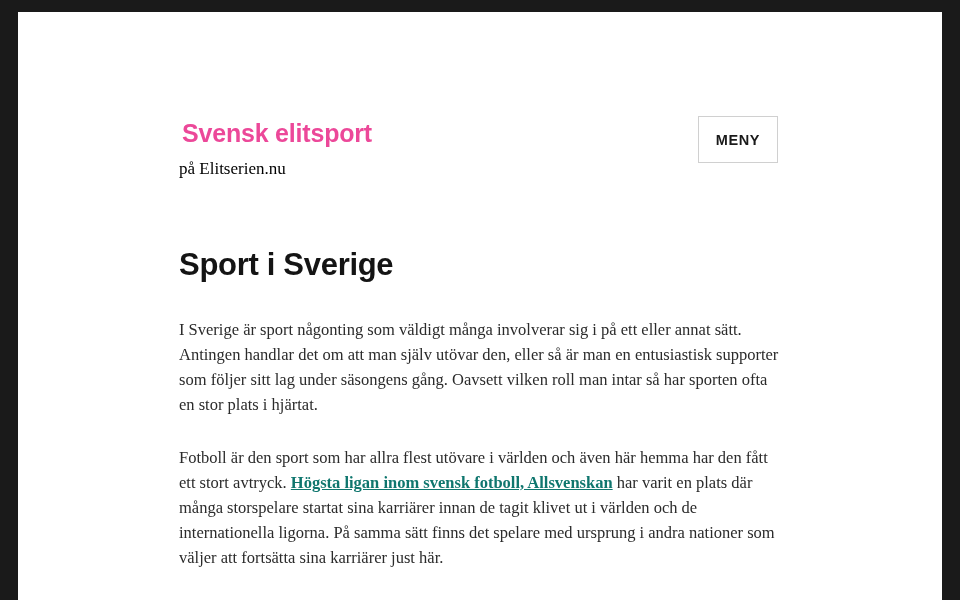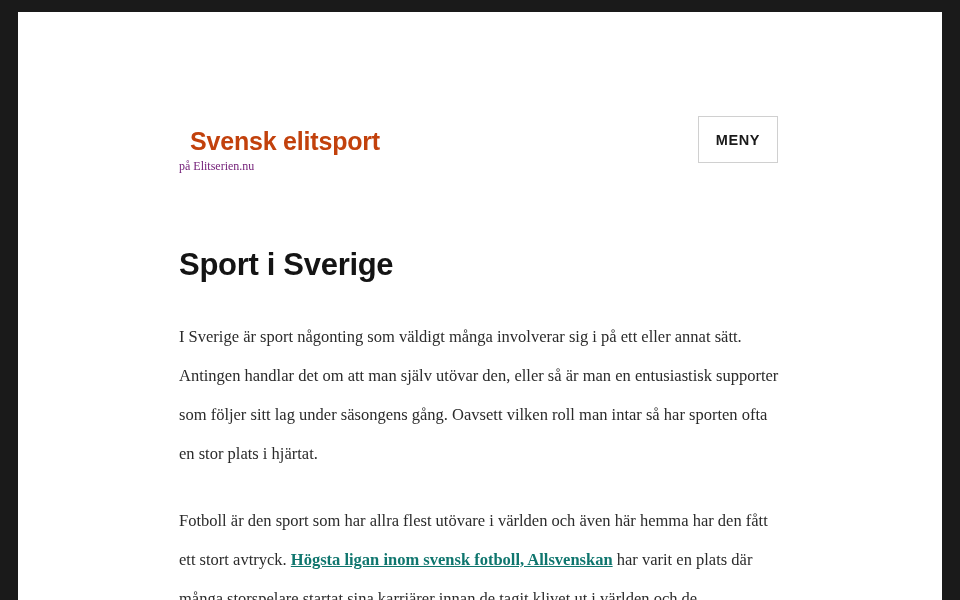--- a/index.html
+++ b/index.html
@@ -26,32 +26,32 @@
     position: relative;
     padding: 92px 0 0 0;
   }
   .site-title {
     position: absolute;
     left: 160px;
     top: 104px;
     font-family: "Liberation Sans", sans-serif;
     font-size: 25px;
     font-weight: bold;
-    color: #c2410c;
+    color: #ec4899;
     letter-spacing: -0.2px;
-    margin: 12px;
+    margin: 4px;
     line-height: 1.1;
   }
   .site-description {
     position: absolute;
     left: 161px;
     top: 147px;
     font-family: "Liberation Serif", serif;
-    font-size: 12px;
-    color: #701a75;
+    font-size: 17px;
+    color: #000000;
     margin: 0;
   }
   .menu-button {
     position: absolute;
     left: 680px;
     top: 104px;
     width: 80px;
     height: 47px;
     border: 1px solid #d0d0d0;
     background: #ffffff;
@@ -78,21 +78,21 @@
     font-size: 31px;
     font-weight: bold;
     color: #141414;
     margin: 17px 0 34px 0;
     letter-spacing: -0.3px;
     line-height: 1.15;
   }
   .entry-content p {
     font-family: "Liberation Serif", serif;
     font-size: 16.5px;
-    line-height: 39px;
+    line-height: 25px;
     color: #2b2b2b;
     margin: 16px 0 28px 0;
   }
   .entry-content p:last-child {
     margin-bottom: 0;
   }
   .content-link {
     color: #0f766e;
     font-weight: bold;
     text-decoration: underline;

